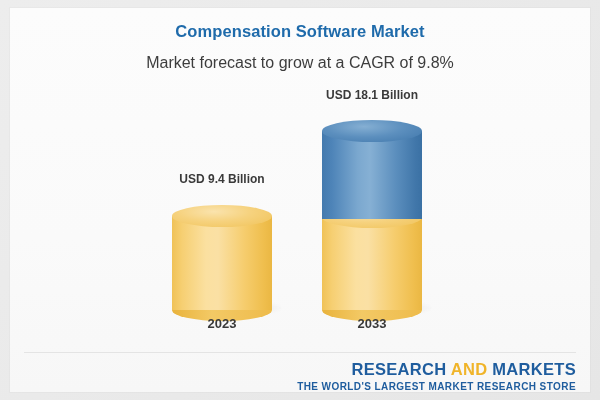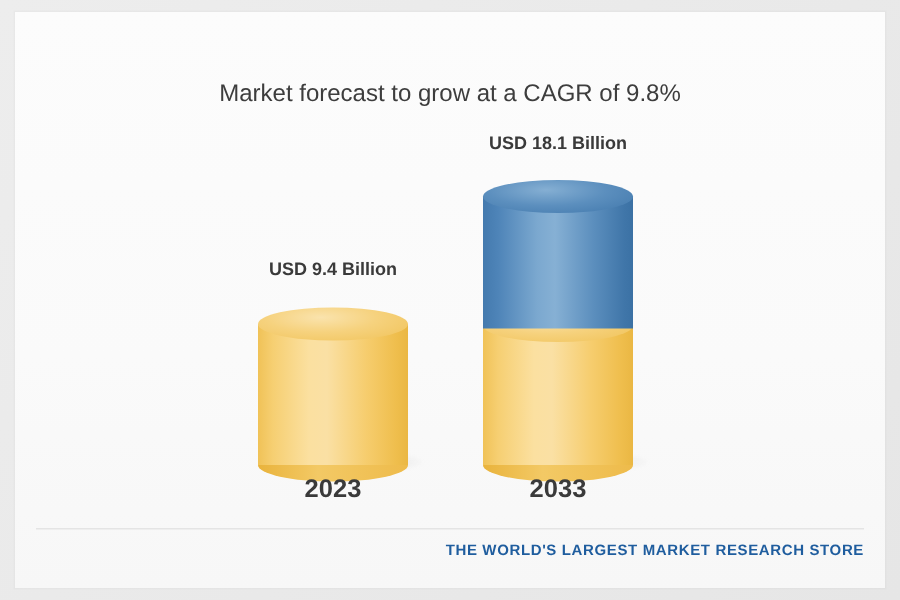--- a/index.html
+++ b/index.html
@@ -82,21 +82,21 @@
     color: #3a3a3a;
     white-space: nowrap;
   }
 
   .year-label {
     position: absolute;
     width: 100px;
     left: 0;
     top: 310px;
     text-align: center;
-    font-size: 17px;
+    font-size: 13px;
     font-weight: bold;
     color: #3a3a3a;
   }
 
   
   .cyl {
     position: absolute;
     left: 0;
     width: 100px;
   }
@@ -208,20 +208,21 @@
     white-space: nowrap;
     text-align: center;
   }
 </style>
 </head>
 <body>
 
 <div class="frame">
   <div class="card">
 
+    <div class="chart-title">Compensation Software Market</div>
 
     <div class="chart-subtitle">Market forecast to grow at a CAGR of 9.8%</div>
 
     <div class="plot">
 
       <div class="bar-group" style="left:162px; top:0;">
 
         <div class="value-label" style="top:164px;text-align:center;">USD 9.4 Billion</div>
 
         <div class="cyl-shadow" style="top:292px;"></div>
@@ -253,17 +254,18 @@
 
         <div class="year-label" style="top:308px;">2033</div>
       </div>
 
     </div>
 
     <div class="footer-divider"></div>
 
 
     <div class="logo">
+      <div class="logo-main"><span>RESEARCH </span><span class="logo-and">AND</span><span> MARKETS</span></div>
       <div class="logo-tag">THE WORLD'S LARGEST MARKET RESEARCH STORE</div>
     </div>
 
   </div>
 </div>
 
 </body></html>

